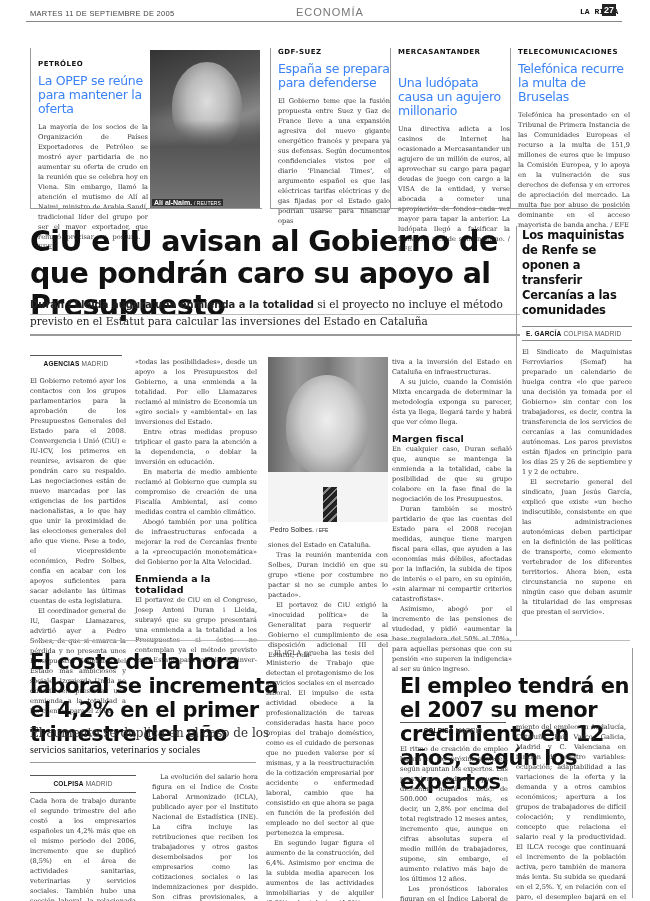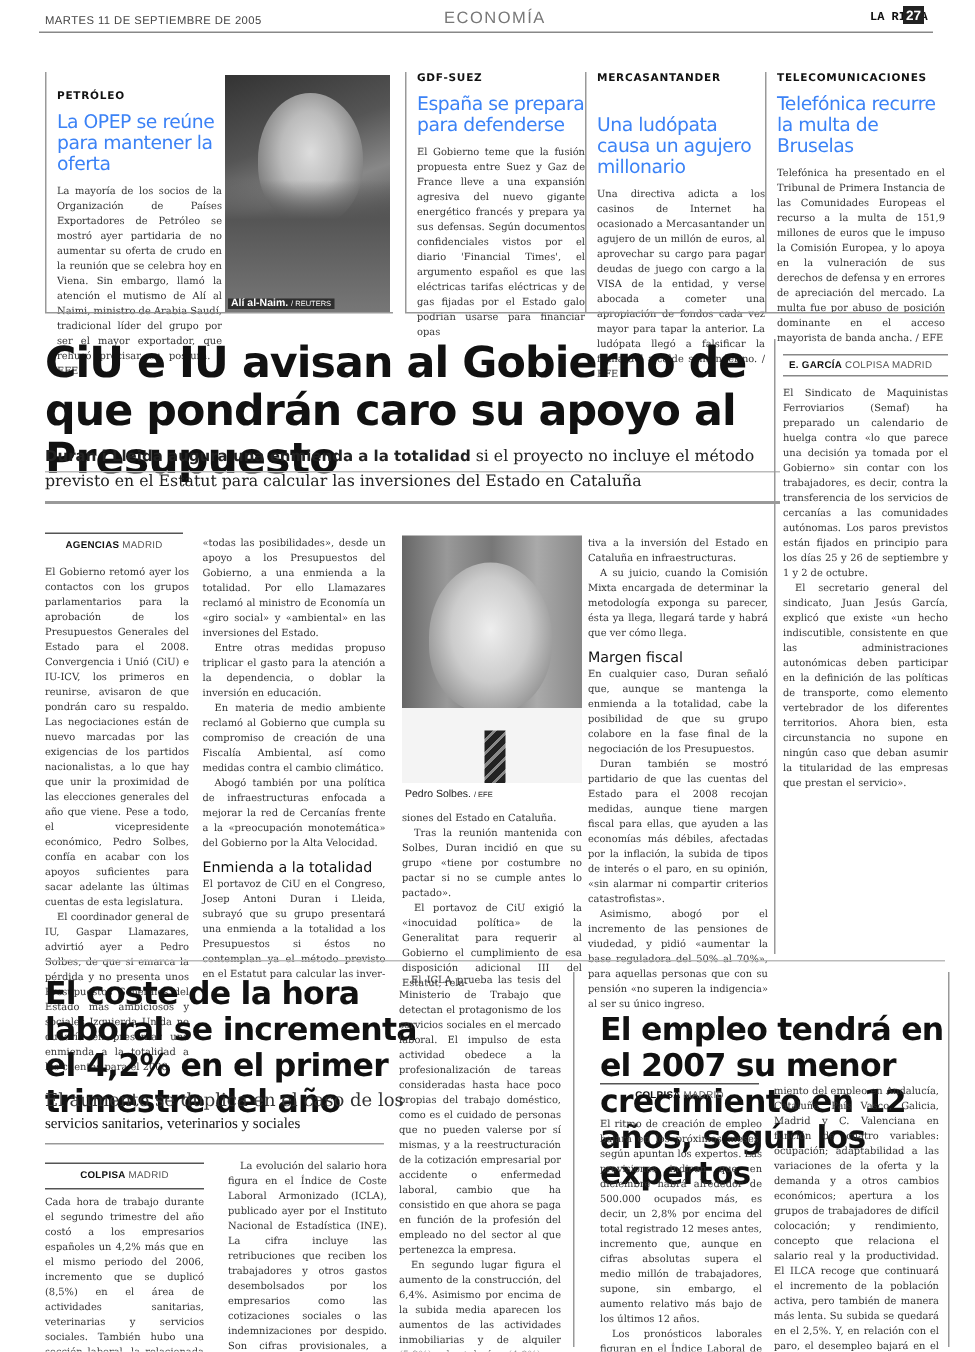--- a/index.html
+++ b/index.html
@@ -16,21 +16,21 @@
 .vline{width:1px;background:#999}
 .hline{height:1px;background:#999}
 .photo{background:linear-gradient(160deg,#333 0%,#555 30%,#888 50%,#444 75%,#222 100%);overflow:hidden}
 .photo .face{position:absolute;border-radius:50% 50% 45% 45%;background:radial-gradient(ellipse at 50% 45%,#ddd 0%,#bbb 40%,#777 80%,#555 100%)}
 .caption{font-family:"Liberation Sans",sans-serif;font-size:7px}
 .main-h{font-family:"DejaVu Sans",sans-serif;font-weight:bold;font-size:28.5px;line-height:32px;color:#111;letter-spacing:-.6px}
 .deck{font-size:10.5px;line-height:17px;color:#222}
 .deck b{font-family:"DejaVu Sans",sans-serif;font-weight:bold;font-size:10px}
 .byline{font-family:"Liberation Sans",sans-serif;font-size:6.5px;text-align:center;color:#555;letter-spacing:.2px}
 .byline b{color:#111;font-weight:bold}
-.sub-h{font-family:"DejaVu Sans",sans-serif;font-weight:normal;font-size:9.5px;color:#111}
+.sub-h{font-family:"DejaVu Sans",sans-serif;font-weight:bold;font-size:9.5px;color:#111}
 .side-h{font-family:"DejaVu Sans",sans-serif;font-weight:bold;font-size:11.5px;line-height:15px;color:#111;letter-spacing:-.2px}
 .bot-h{font-family:"DejaVu Sans",sans-serif;font-weight:bold;font-size:21px;line-height:24px;color:#111;letter-spacing:-.5px}
 .bot-deck{font-size:12px;line-height:18px;color:#333}
 .bot-deck2{font-family:Liberation Serif, serif;font-size:10px;color:#111}
 p.ind{text-indent:8px}
 </style>
 </head>
 <body>
 
 <div class="abs hdr-date">MARTES 11 DE SEPTIEMBRE DE 2005</div>
@@ -116,20 +116,21 @@
 <div class="abs" style="left:392px;top:357px;width:120px">
   <p class="body-t">tiva a la inversión del Estado en Cataluña en infraestructuras.</p>
   <p class="body-t ind">A su juicio, cuando la Comisión Mixta encargada de determinar la metodología exponga su parecer, ésta ya llega, llegará tarde y habrá que ver cómo llega.</p>
   <div class="sub-h" style="margin-top:6px">Margen fiscal</div>
   <p class="body-t">En cualquier caso, Duran señaló que, aunque se mantenga la enmienda a la totalidad, cabe la posibilidad de que su grupo colabore en la fase final de la negociación de los Presupuestos.</p>
   <p class="body-t ind">Duran también se mostró partidario de que las cuentas del Estado para el 2008 recojan medidas, aunque tiene margen fiscal para ellas, que ayuden a las economías más débiles, afectadas por la inflación, la subida de tipos de interés o el paro, en su opinión, «sin alarmar ni compartir criterios catastrofistas».</p>
   <p class="body-t ind">Asimismo, abogó por el incremento de las pensiones de viudedad, y pidió «aumentar la base reguladora del 50% al 70%», para aquellas personas que con su pensión «no superen la indigencia» al ser su único ingreso.</p>
 </div>
 
 <div class="abs" style="left:522px;top:228px;width:110px">
+  <div class="side-h">Los maquinistas de Renfe se oponen a transferir Cercanías a las comunidades</div>
   <div class="hline" style="margin-top:8px;background:#888"></div>
   <div class="byline" style="margin-top:3px;text-align:left;padding-left:4px"><b>E. GARCÍA</b> <span>COLPISA</span> <span>MADRID</span></div>
   <div class="hline" style="margin-top:3px;background:#888"></div>
   <p class="body-t" style="margin-top:6px">El Sindicato de Maquinistas Ferroviarios (Semaf) ha preparado un calendario de huelga contra «lo que parece una decisión ya tomada por el Gobierno» sin contar con los trabajadores, es decir, contra la transferencia de los servicios de cercanías a las comunidades autónomas. Los paros previstos están fijados en principio para los días 25 y 26 de septiembre y 1 y 2 de octubre.</p>
   <p class="body-t ind">El secretario general del sindicato, Juan Jesús García, explicó que existe «un hecho indiscutible, consistente en que las administraciones autonómicas deben participar en la definición de las políticas de transporte, como elemento vertebrador de los diferentes territorios. Ahora bien, esta circunstancia no supone en ningún caso que deban asumir la titularidad de las empresas que prestan el servicio».</p>
 </div>
 
 <div class="abs hline" style="left:30px;top:640px;width:600px;background:#bbb"></div>
 
 <div class="abs bot-h" style="left:30px;top:650px;width:260px">El coste de la hora laboral se incrementa el 4,2% en el primer trimestre del año</div>

